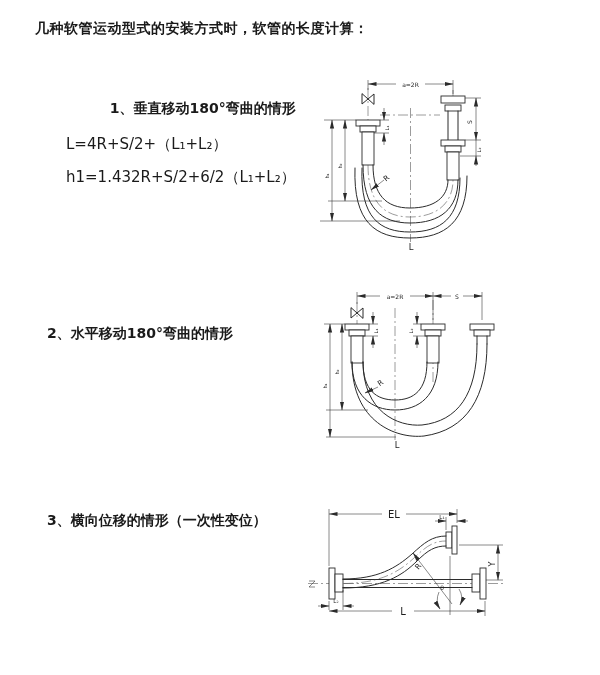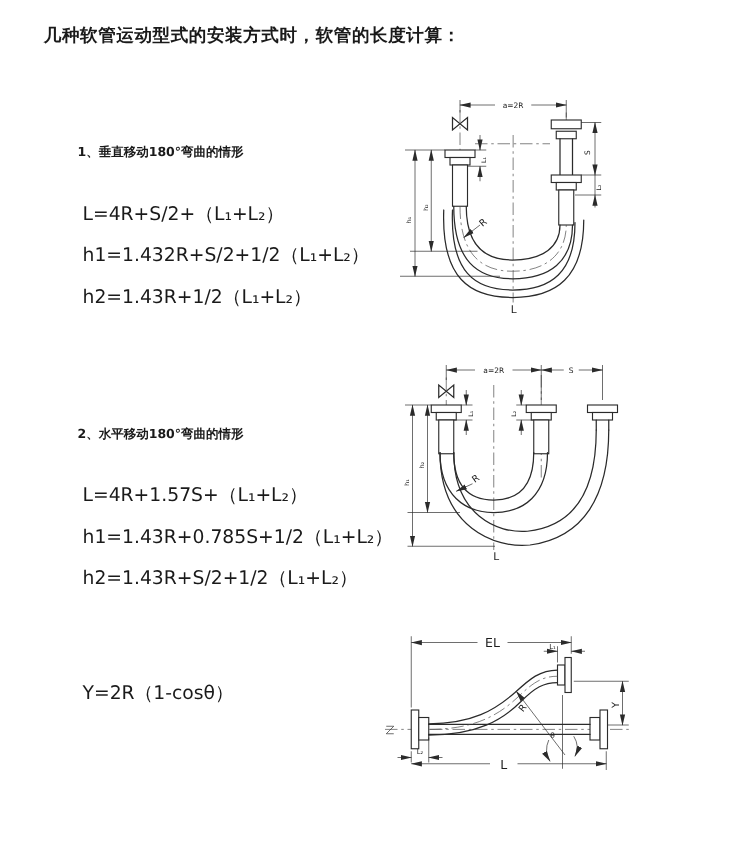--- a/index.html
+++ b/index.html
@@ -6,58 +6,52 @@
   body{
     width:600px;height:675px;position:relative;background:#ffffff;
     font-family:"DejaVu Sans","Liberation Sans",sans-serif;color:#1a1a1a;
     overflow:hidden;
   }
   .page-title{
     position:absolute;left:35px;top:20px;font-size:14px;font-weight:bold;
     letter-spacing:0.5px;white-space:nowrap;
   }
   .section{position:absolute;left:47px;}
-  .section .heading{font-size:10px;font-weight:bold;margin:15px;white-space:nowrap;}
-  .section .formulas{margin:26px 0 0 19px;}
+  .section .heading{font-size:14px;font-weight:bold;margin:0;white-space:nowrap;text-align:right;}
+  .section .formulas{margin:10px 0 0 19px;}
   .section .formulas p{margin:0;font-size:15px;line-height:33px;white-space:nowrap;font-weight:400;}
   .diagram{position:absolute;}
   
   .ol{stroke:#2b2b2b;stroke-width:1;fill:none;stroke-linecap:round;}
   .tl{stroke:#2b2b2b;stroke-width:0.55;fill:none;}
   .cl{stroke:#4a4a4a;stroke-width:0.55;fill:none;stroke-dasharray:10 3 2 3;}
   .svgtxt{font-family:"DejaVu Sans",sans-serif;fill:#1c1c1c;}
   .flange{fill:#ffffff;stroke:#2b2b2b;stroke-width:0.9;}
   .arr{fill:#2b2b2b;}
 </style>
 </head>
 <body>
 
 <div class="page-title">几种软管运动型式的安装方式时，软管的长度计算：</div>
 
 <div class="section" style="top:100px;">
   <p class="heading">1、垂直移动180°弯曲的情形</p>
   <div class="formulas">
     <p>L=4R+S/2+（L₁+L₂）</p>
-    <p>h1=1.432R+S/2+1/2（L₁+L₂）</p>
-    <p>h2=1.43R+1/2（L₁+L₂）</p>
+    <p>h1=1.432R+S/2+6/2（L₁+L₂）</p>
   </div>
 </div>
 
 <div class="section" style="top:325px;">
   <p class="heading">2、水平移动180°弯曲的情形</p>
+</div>
+
+<div class="section" style="top:512px;">
+  <p class="heading">3、横向位移的情形（一次性变位）</p>
   <div class="formulas">
-    <p>L=4R+1.57S+（L₁+L₂）</p>
-    <p>h1=1.43R+0.785S+1/2（L₁+L₂）</p>
-    <p>h2=1.43R+S/2+1/2（L₁+L₂）</p>
-  </div>
-</div>
-
-<div class="section" style="top:512px;">
-  <div class="formulas">
-    <p>Y=2R（1-cosθ）</p>
   </div>
 </div>
 
 <svg class="diagram" style="left:310px;top:70px;" width="290" height="198" viewBox="0 0 290 198">
   <defs>
     <pattern id="d1h" patternUnits="userSpaceOnUse" width="5" height="5">
       <path d="M0 5 L5 0 M0 0 L5 5" stroke="#3a3a3a" stroke-width="0.45"></path>
     </pattern>
     <marker id="d1as" markerWidth="9" markerHeight="6" refX="0.5" refY="3" orient="auto" markerUnits="userSpaceOnUse">
       <path class="arr" d="M0 3 L9 0.9 L9 5.1 Z"></path>

